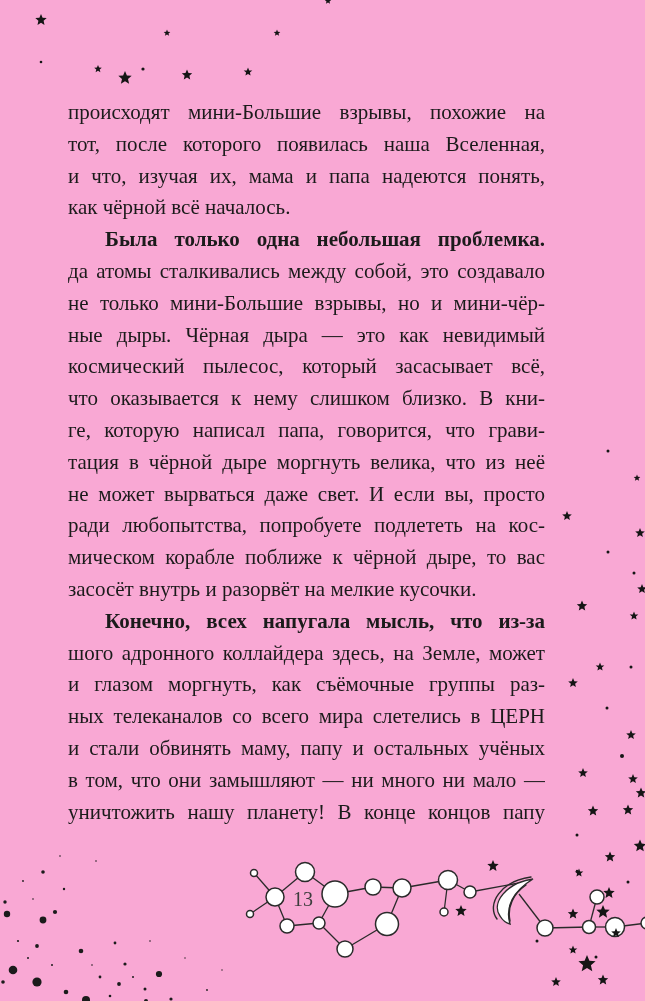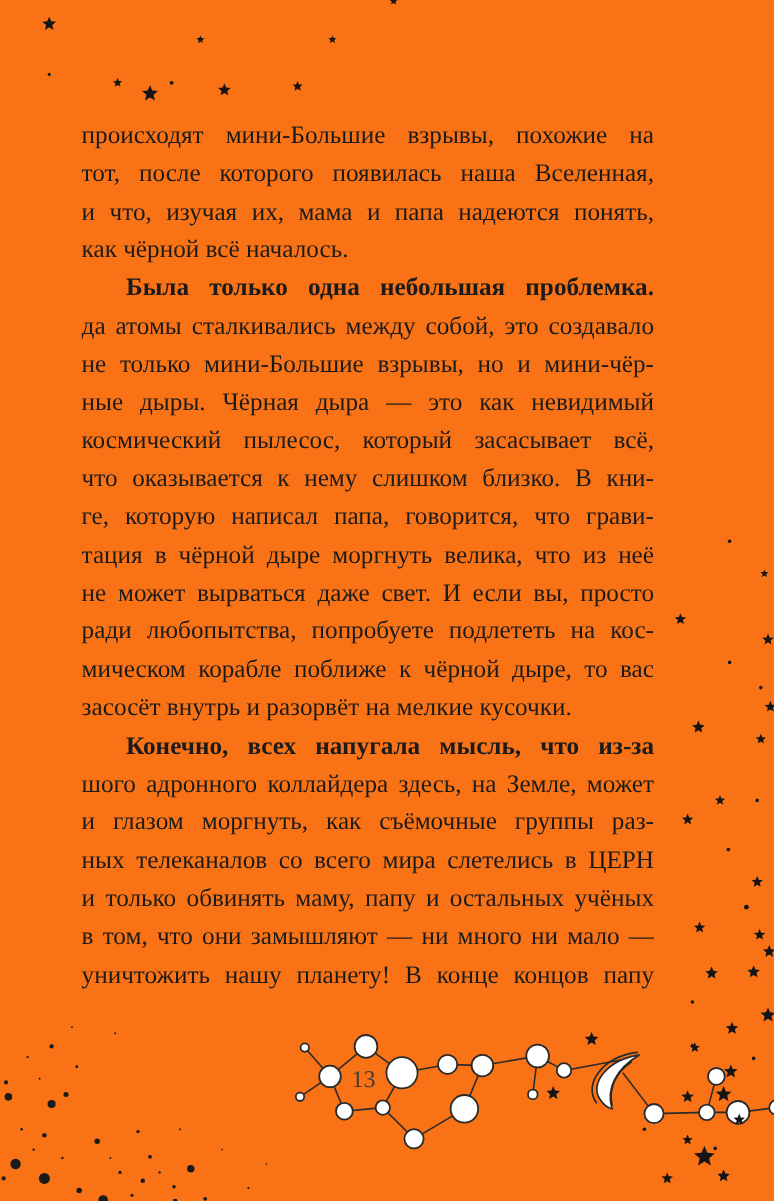--- a/index.html
+++ b/index.html
@@ -1,19 +1,19 @@
 <!DOCTYPE html>
 <html><head>
 <meta charset="utf-8">
 <style>
   html,body{margin:0;padding:0;}
   .page{
     position:relative;
     width:645px;height:1001px;
-    background:#f97316;
+    background:#f9a8d4;
     overflow:hidden;
     font-family:"Liberation Serif","DejaVu Serif",serif;
     color:#1b1b1b;
   }
   .page-text{
     position:absolute;left:68px;top:97px;width:477px;
     font-size:21px;line-height:31.8px;
     color:#1b1b1b;
   }
   .para{margin:0;padding:0;}
@@ -54,21 +54,21 @@
         <div class="line">не может вырваться даже свет. И если вы, просто</div>
         <div class="line">ради любопытства, попробуете подлететь на кос-</div>
         <div class="line">мическом корабле поближе к чёрной дыре, то вас</div>
         <div class="line no-just">засосёт внутрь и разорвёт на мелкие кусочки.</div>
       </div>
       <div class="para">
         <div class="line indent">Конечно, всех напугала мысль, что из-за Боль-</div>
         <div class="line">шого адронного коллайдера здесь, на Земле, может</div>
         <div class="line">и глазом моргнуть, как съёмочные группы раз-</div>
         <div class="line">ных телеканалов со всего мира слетелись в ЦЕРН</div>
-        <div class="line">и только обвинять маму, папу и остальных учёных</div>
+        <div class="line">и стали обвинять маму, папу и остальных учёных</div>
         <div class="line">в том, что они замышляют — ни много ни мало —</div>
         <div class="line">уничтожить нашу планету! В конце концов папу</div>
       </div>
     </div>
   <svg class="deco" viewBox="0 0 645 1001">
       <g>
         <line x1="254" y1="873" x2="275" y2="897" stroke="#2a2a2a" stroke-width="1.3"></line>
         <line x1="250" y1="914" x2="275" y2="897" stroke="#2a2a2a" stroke-width="1.3"></line>
         <line x1="275" y1="897" x2="305" y2="872" stroke="#2a2a2a" stroke-width="1.3"></line>
         <line x1="305" y1="872" x2="335" y2="894" stroke="#2a2a2a" stroke-width="1.3"></line>

